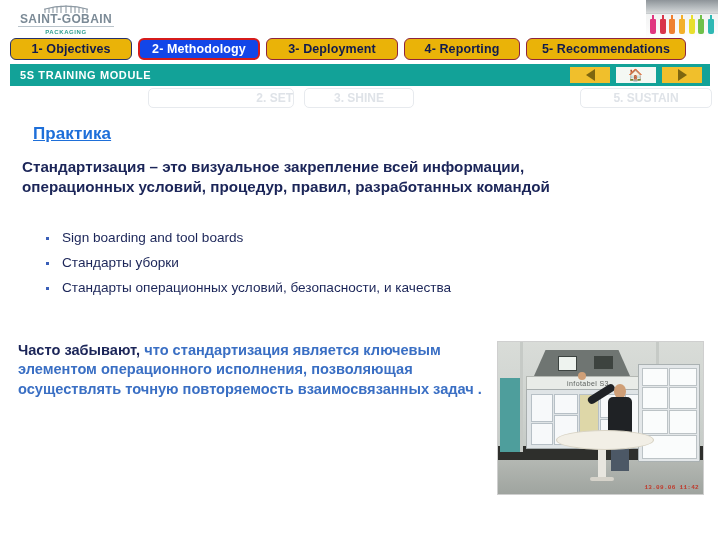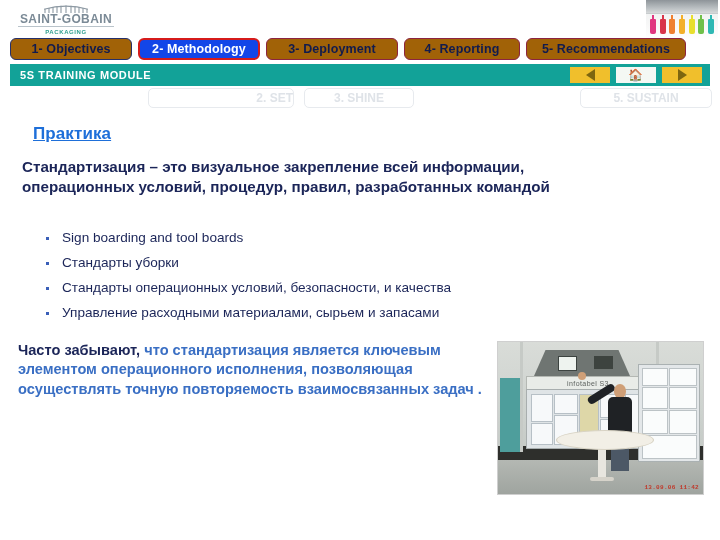--- a/index.html
+++ b/index.html
@@ -96,21 +96,21 @@
     left: 0;
     top: 38px;
     width: 720px;
     height: 26px;
   }
   .tab {
     position: absolute;
     top: 0;
     height: 22px;
     border-radius: 6px;
-    background: #a16207;
+    background: #eab308;
     box-sizing: border-box;
     display: flex;
     align-items: center;
     justify-content: center;
     font-size: 12.5px;
     font-weight: bold;
     letter-spacing: 0.1px;
     white-space: nowrap;
     cursor: pointer;
   }
@@ -442,21 +442,20 @@
   </div>
 
 <div id="practice">Практика</div>
 
 <div id="lead">Стандартизация – это визуальное закрепление всей информации, операционных условий, процедур, правил, разработанных командой</div>
 
 <ul id="bullets">
     <li><span>Sign boarding and tool boards</span></li>
     <li><span>Стандарты уборки</span></li>
     <li><span>Стандарты операционных условий, безопасности, и качества</span></li>
-    <li><span>Управление расходными материалами, сырьем и запасами</span></li>
   </ul>
 
 <div id="closing">
   <span class="lead-dark">Часто забывают,</span><span> что стандартизация является ключевым элементом операционного исполнения, позволяющая осуществлять точную повторяемость взаимосвязанных задач .</span>
 </div>
 
 <div id="photo">
   <div class="wall"></div>
   <div class="plinth"></div>
   <div class="floor"></div>

